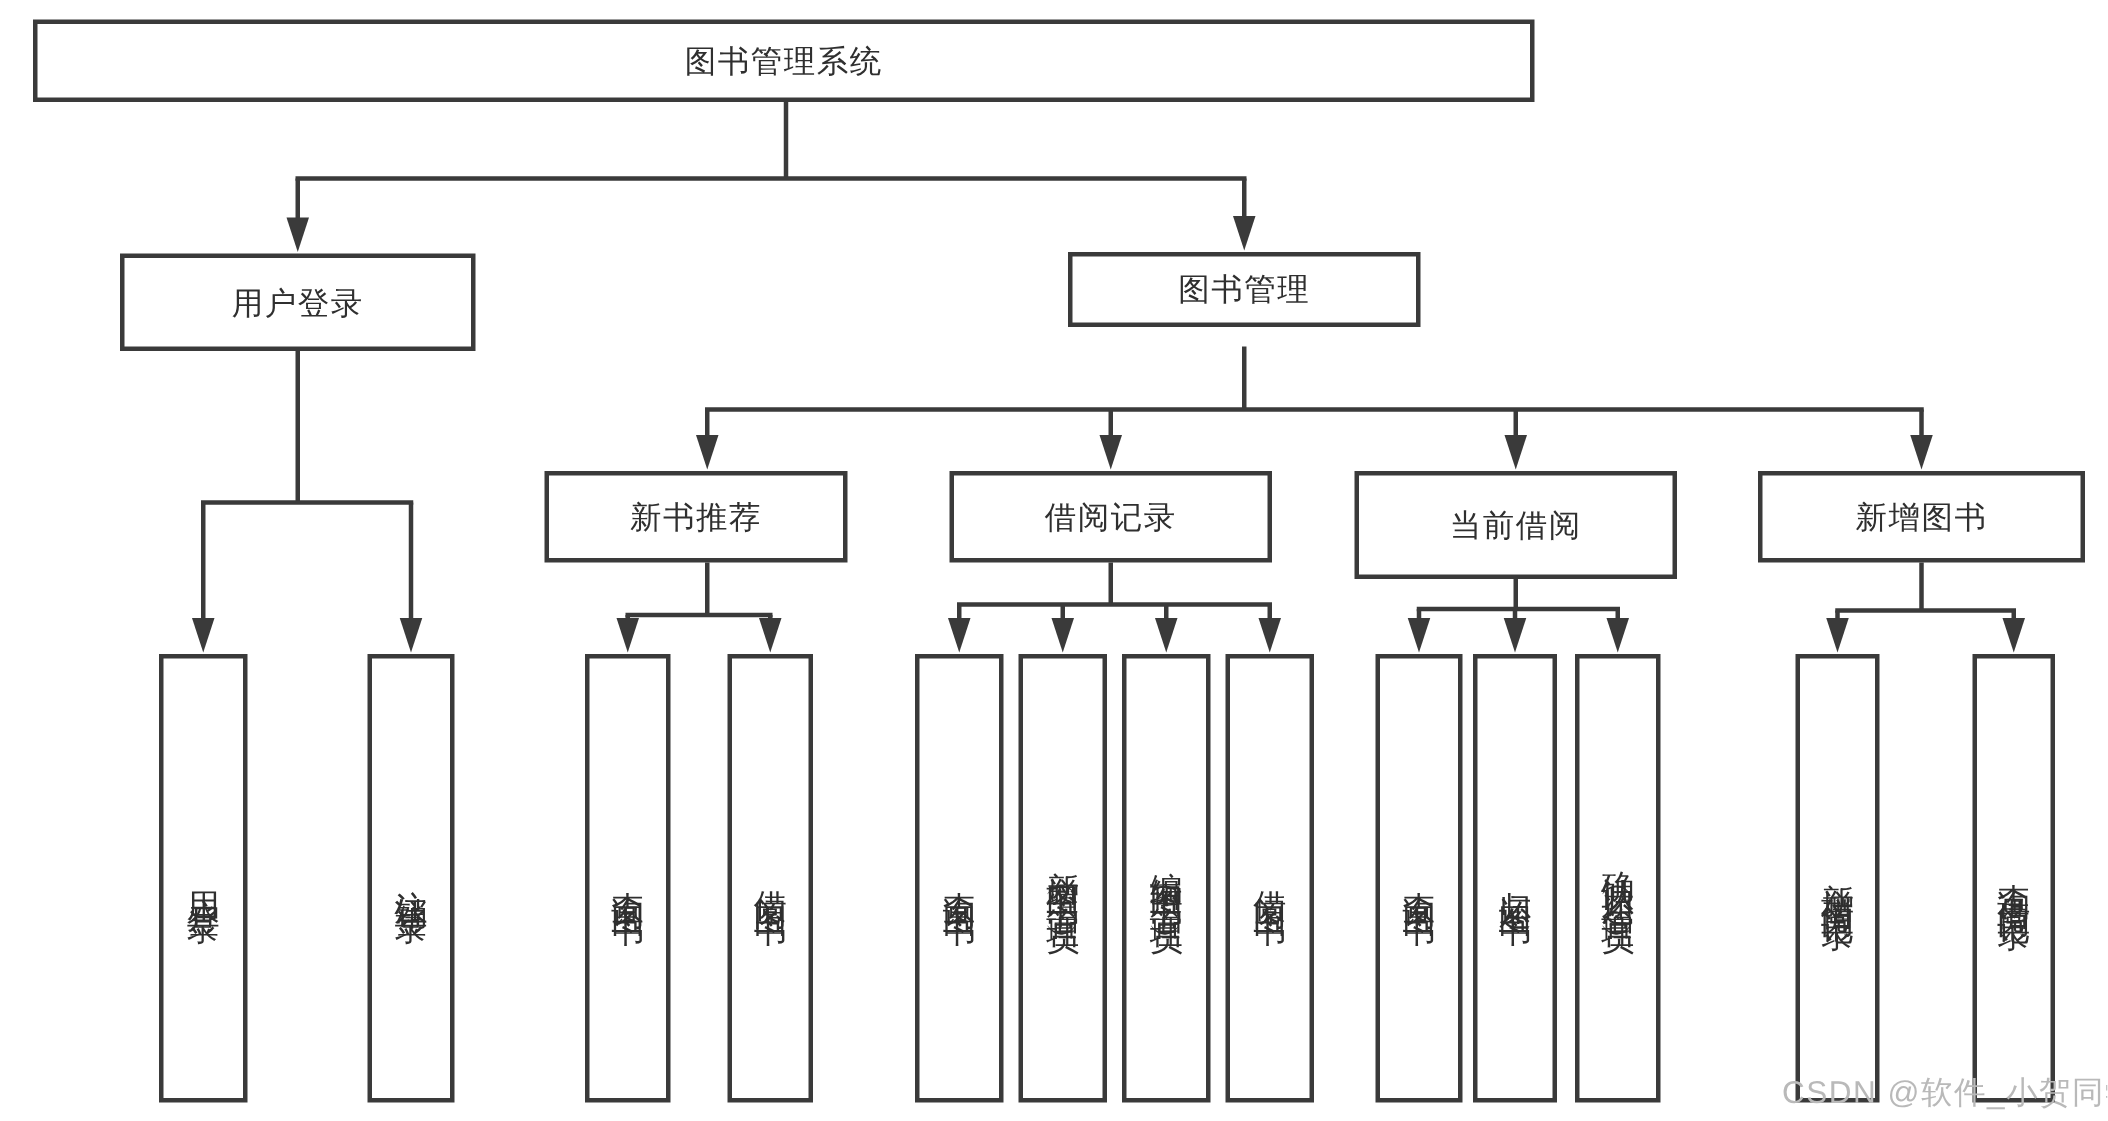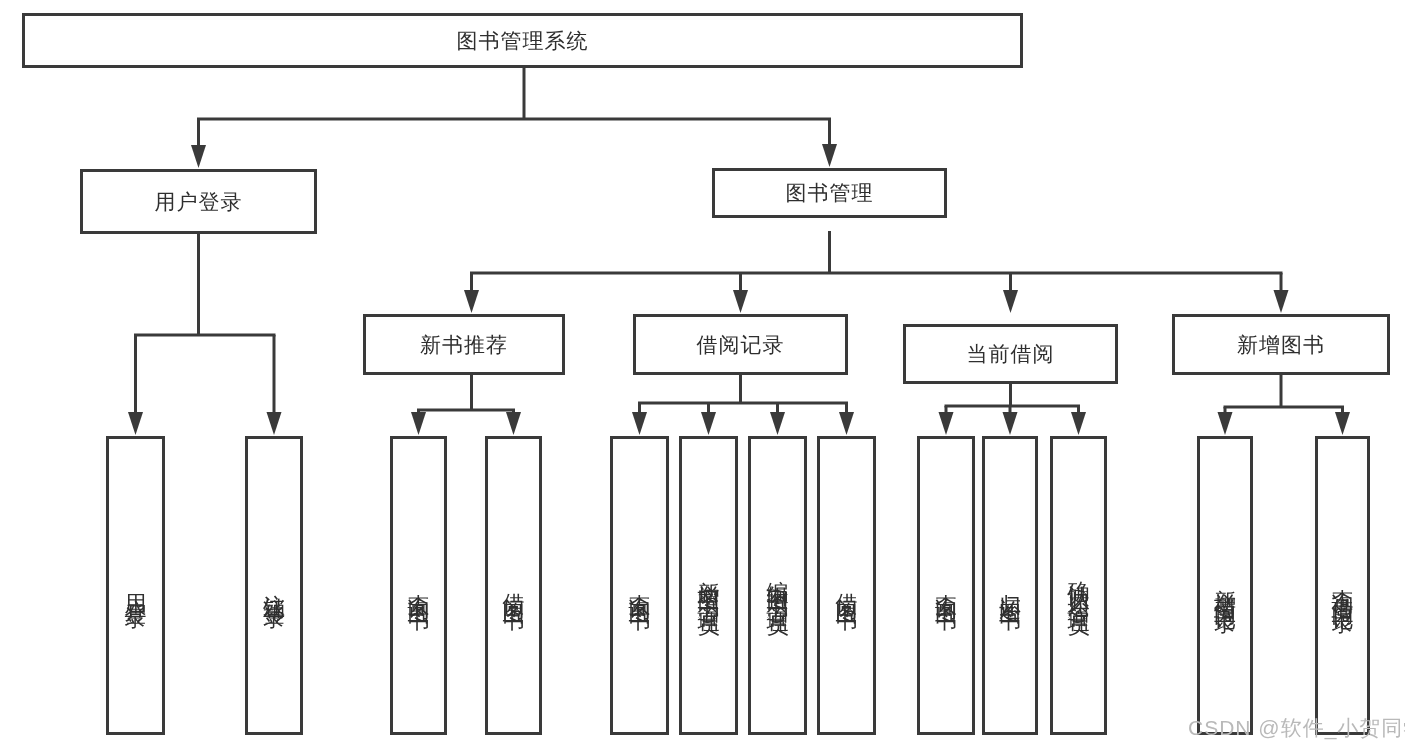--- a/index.html
+++ b/index.html
@@ -129,21 +129,21 @@
       </div>
       <div class="node h" style="left: 712px; top: 168px; width: 235px; height: 50px; border-color: rgb(58, 58, 58);">
         <span class="label">图书管理</span>
       </div>
       <div class="node h" style="left: 363px; top: 314px; width: 202px; height: 61px; border-color: rgb(58, 58, 58);">
         <span class="label">新书推荐</span>
       </div>
       <div class="node h" style="left: 633px; top: 314px; width: 215px; height: 61px; border-color: rgb(58, 58, 58);">
         <span class="label">借阅记录</span>
       </div>
-      <div class="node h" style="left: 903px; top: 324px; width: 215px; height: 60px; border-color: rgb(58, 58, 58);">
+      <div class="node h" style="left: 903px; top: 314px; width: 215px; height: 72px; border-color: rgb(58, 58, 58);">
         <span class="label">当前借阅</span>
       </div>
       <div class="node h" style="left: 1172px; top: 314px; width: 218px; height: 61px; border-color: rgb(58, 58, 58);">
         <span class="label">新增图书</span>
       </div>
       <div class="node v" style="left: 106px; top: 436px; width: 59px; height: 299px; border-color: rgb(58, 58, 58);">
         <span class="label">用户登录</span>
       </div>
       <div class="node v" style="left: 245px; top: 436px; width: 58px; height: 299px; border-color: rgb(58, 58, 58);">
         <span class="label">注销登录</span>

